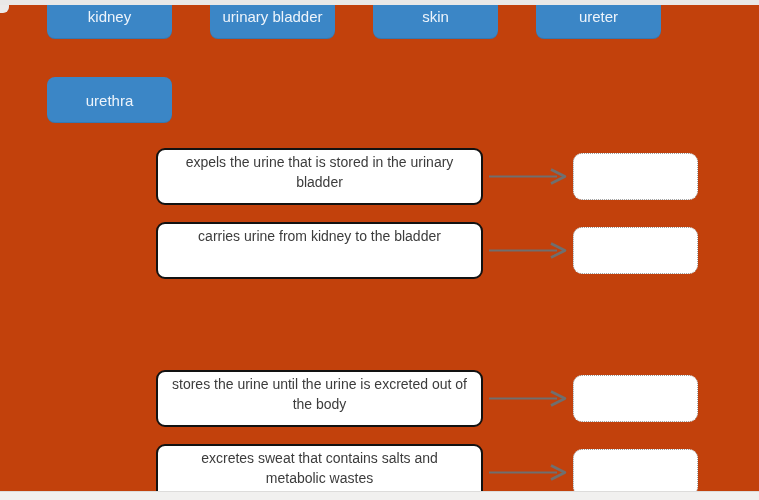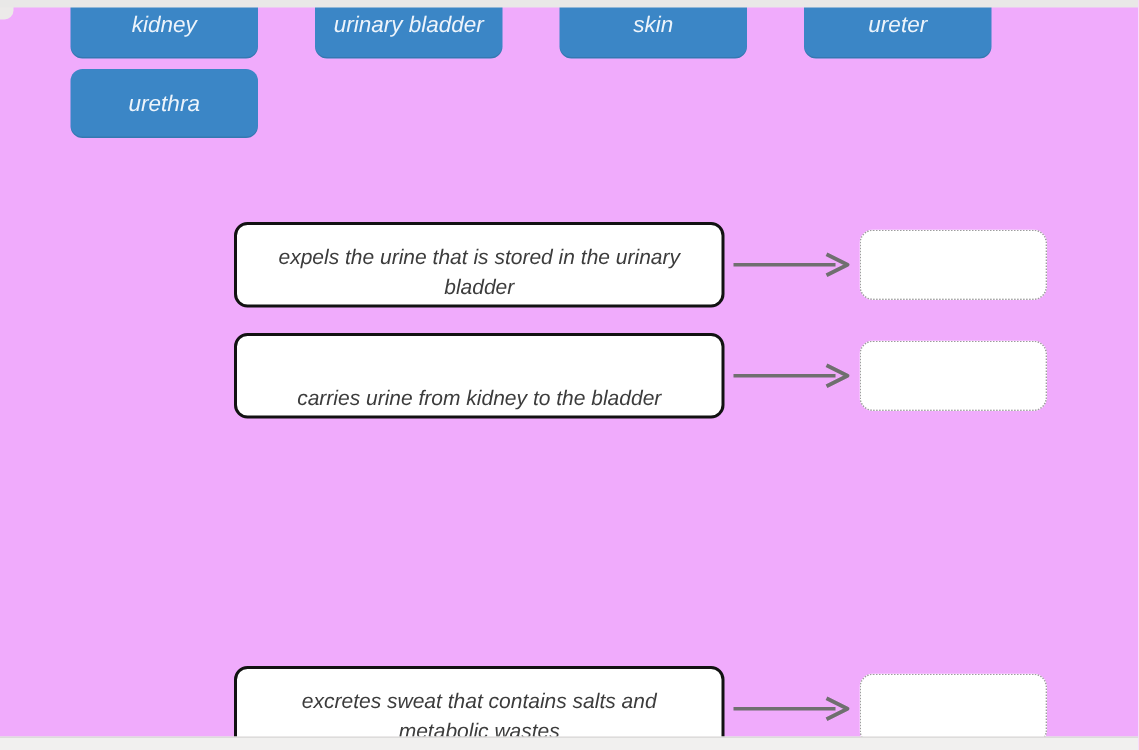--- a/index.html
+++ b/index.html
@@ -6,22 +6,21 @@
     margin: 0;
     padding: 0;
     background: #ffffff;
     font-family: "Liberation Sans", "DejaVu Sans", sans-serif;
   }
   .screen {
     position: relative;
     width: 759px;
     height: 500px;
     overflow: hidden;
-    background: #f0abfc;
-    font-style: italic;
+    background: #c2410c;
   }
   
   .top-bar {
     position: absolute;
     left: 0; top: 0;
     width: 759px; height: 5px;
     background: #e9e8e7;
     z-index: 30;
   }
   .top-bar-notch {
@@ -66,21 +65,21 @@
   }
   .desc-box {
     position: absolute;
     left: 156px; top: 0;
     width: 327px; height: 57px;
     box-sizing: border-box;
     border: 2px solid #121212;
     border-radius: 9px;
     background: #ffffff;
     display: flex;
-    align-items: flex-end;
+    align-items: flex-start;
     justify-content: center;
     text-align: center;
     padding: 2px 12px;
   }
   .desc-box span {
     font-size: 14px;
     line-height: 20px;
     color: #3c3c3c;
   }
   .arrow {
@@ -104,21 +103,21 @@
 
 <div class="screen">
 
   <div class="top-bar-notch"></div>
   <div class="top-bar"></div>
 
   <div class="word-btn" style="left:47px; top:-7px;">kidney</div>
   <div class="word-btn" style="left:210px; top:-7px;">urinary bladder</div>
   <div class="word-btn" style="left:373px; top:-7px;">skin</div>
   <div class="word-btn" style="left:536px; top:-7px;">ureter</div>
-  <div class="word-btn" style="left:47px; top:46px;">urethra</div>
+  <div class="word-btn" style="left:47px; top:77px;">urethra</div>
 
   <div class="match-row" style="top:148px;">
     <div class="desc-box">
       <span>expels the urine that is stored in the urinary bladder</span>
     </div>
     <svg class="arrow" viewBox="0 0 84 19" xmlns="http://www.w3.org/2000/svg">
       <line x1="1" y1="9.5" x2="69" y2="9.5" stroke="#6f6f6f" stroke-width="2.2"></line>
       <path d="M63,2.5 L77,9.5 L63,16.5" fill="none" stroke="#6f6f6f" stroke-width="2.6" stroke-linejoin="round"></path>
     </svg>
     <div class="drop-zone"></div>
@@ -129,20 +128,30 @@
       <span>carries urine from kidney to the bladder</span>
     </div>
     <svg class="arrow" viewBox="0 0 84 19" xmlns="http://www.w3.org/2000/svg">
       <line x1="1" y1="9.5" x2="69" y2="9.5" stroke="#6f6f6f" stroke-width="2.2"></line>
       <path d="M63,2.5 L77,9.5 L63,16.5" fill="none" stroke="#6f6f6f" stroke-width="2.6" stroke-linejoin="round"></path>
     </svg>
     <div class="drop-zone"></div>
   </div>
 
 
+  <div class="match-row" style="top:370px;">
+    <div class="desc-box">
+      <span>stores the urine until the urine is excreted out of the body</span>
+    </div>
+    <svg class="arrow" viewBox="0 0 84 19" xmlns="http://www.w3.org/2000/svg">
+      <line x1="1" y1="9.5" x2="69" y2="9.5" stroke="#6f6f6f" stroke-width="2.2"></line>
+      <path d="M63,2.5 L77,9.5 L63,16.5" fill="none" stroke="#6f6f6f" stroke-width="2.6" stroke-linejoin="round"></path>
+    </svg>
+    <div class="drop-zone"></div>
+  </div>
 
   <div class="match-row" style="top:444px;padding-left:36px;">
     <div class="desc-box">
       <span>excretes sweat that contains salts and metabolic wastes</span>
     </div>
     <svg class="arrow" viewBox="0 0 84 19" xmlns="http://www.w3.org/2000/svg">
       <line x1="1" y1="9.5" x2="69" y2="9.5" stroke="#6f6f6f" stroke-width="2.2"></line>
       <path d="M63,2.5 L77,9.5 L63,16.5" fill="none" stroke="#6f6f6f" stroke-width="2.6" stroke-linejoin="round"></path>
     </svg>
     <div class="drop-zone"></div>

